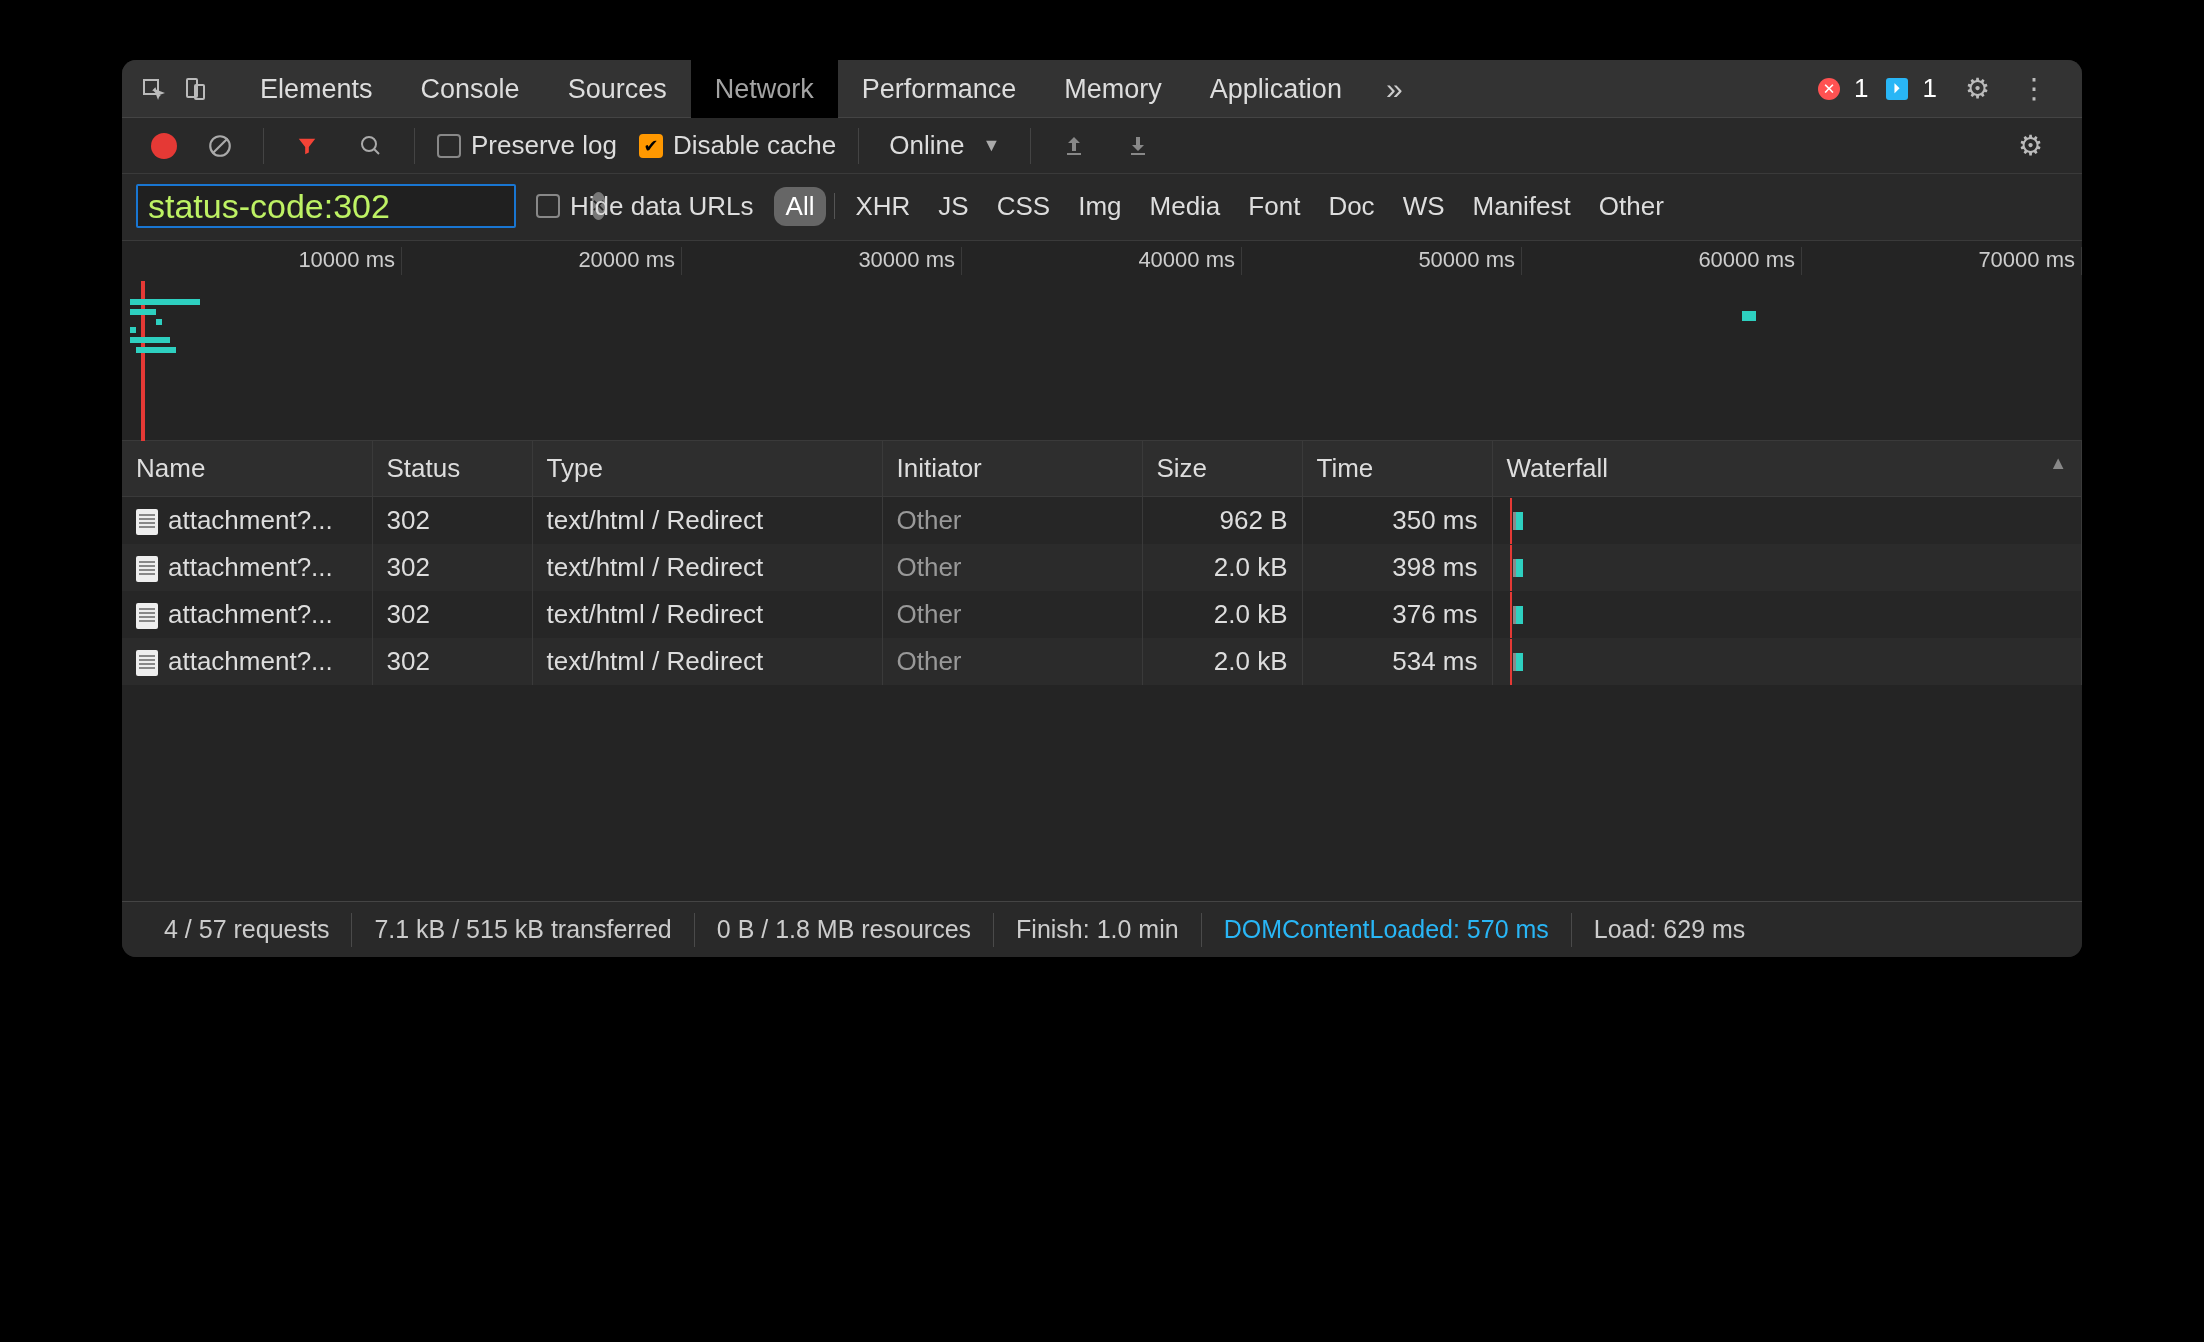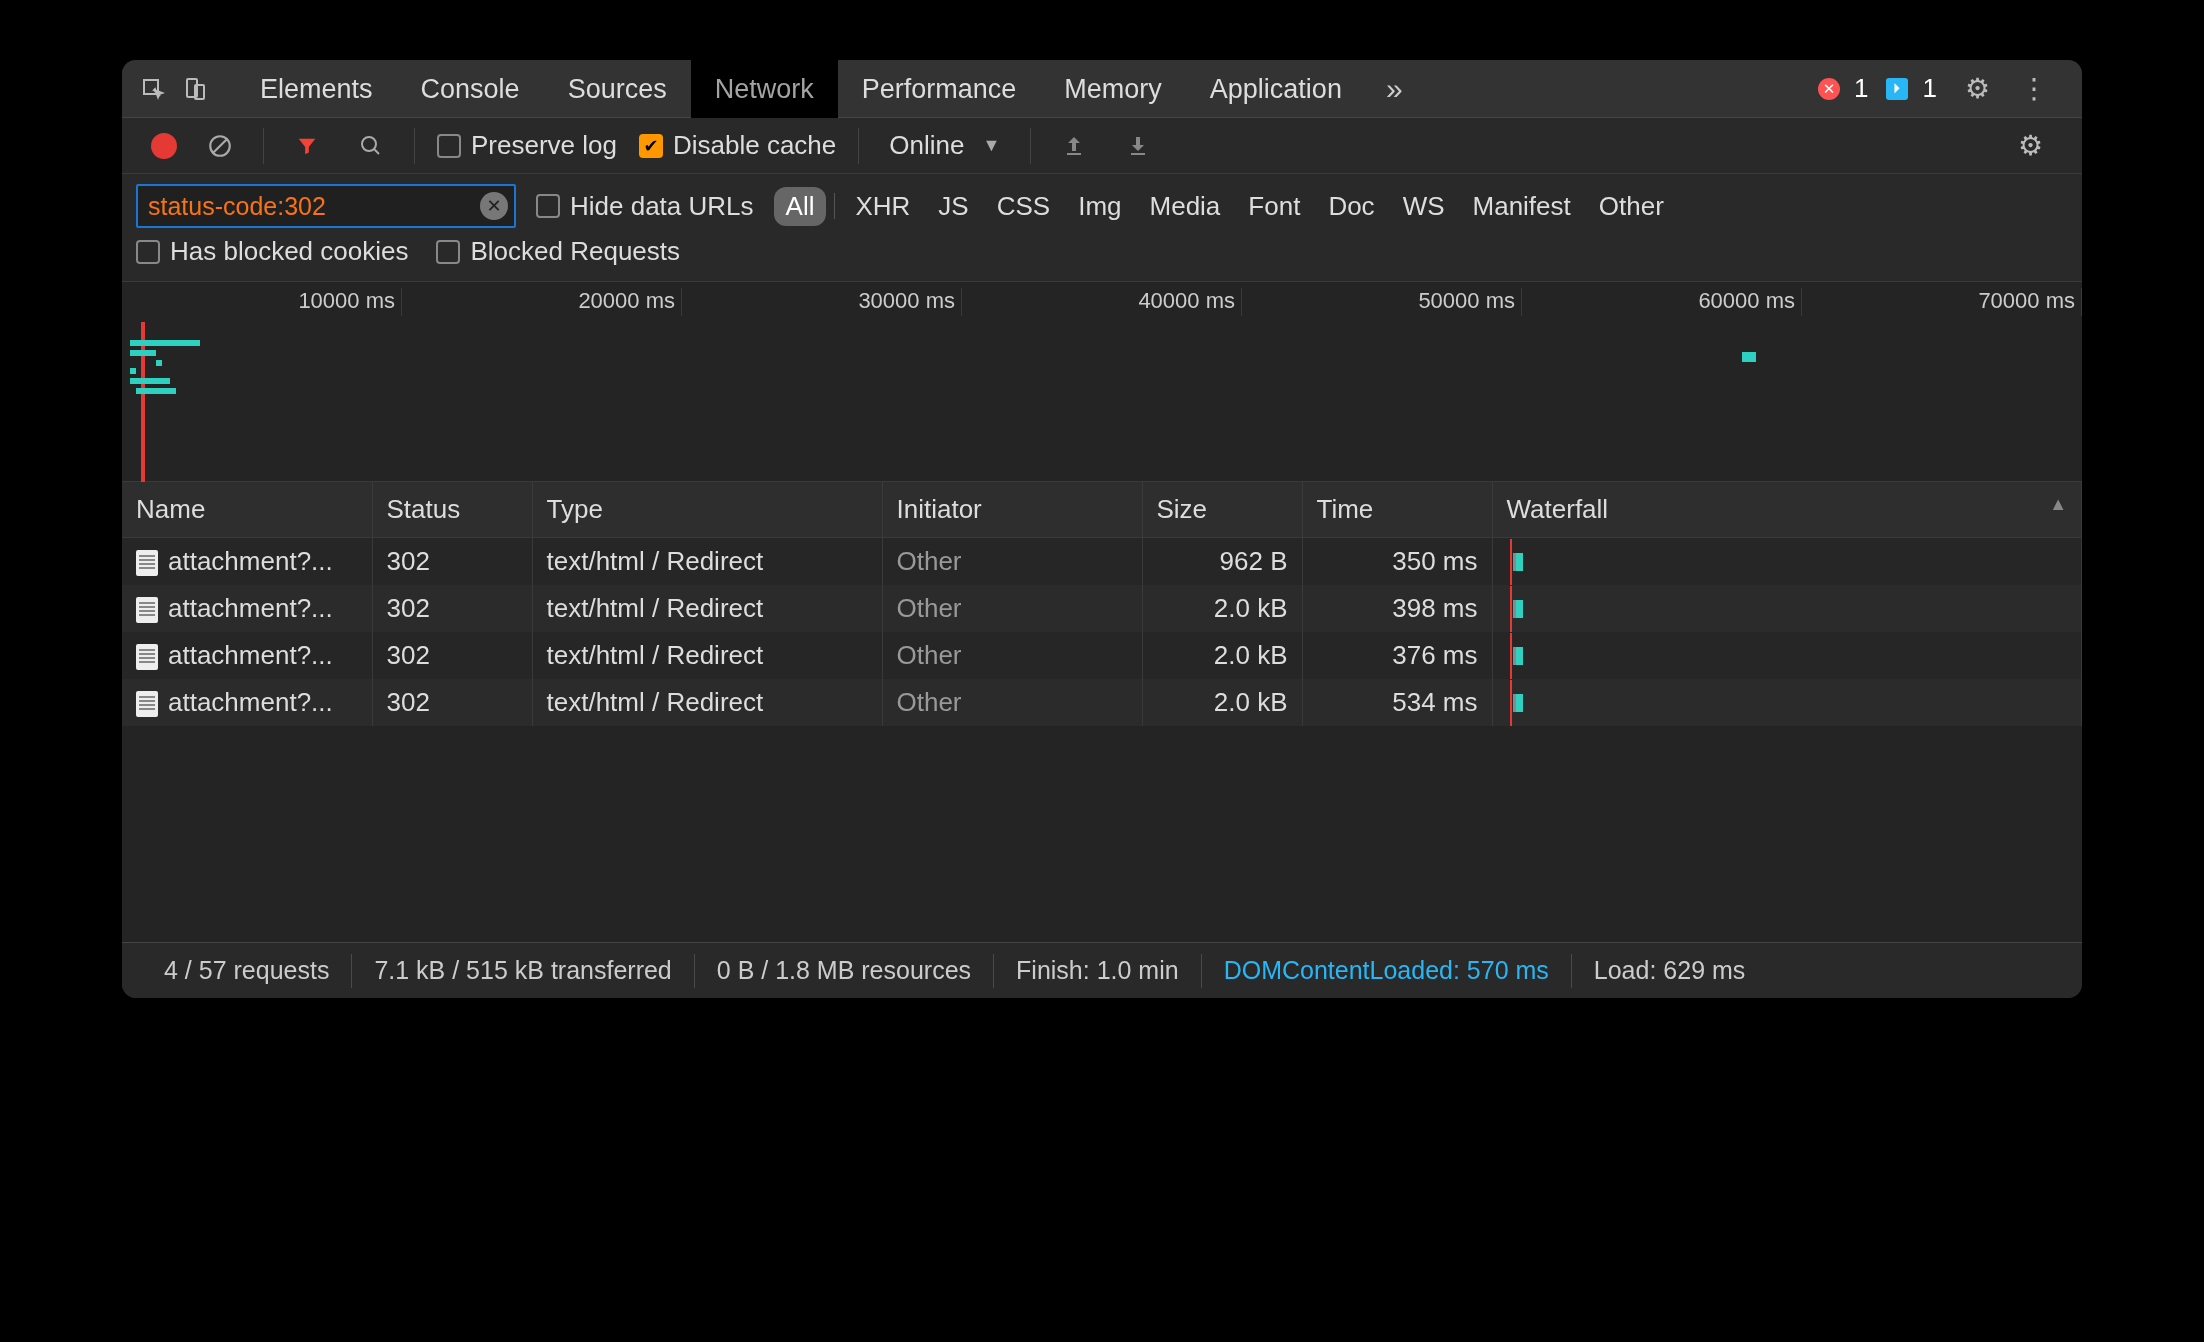--- a/index.html
+++ b/index.html
@@ -92,21 +92,21 @@
   .filter-input-wrap {
     display:flex; align-items:center;
     border:2px solid #1976d2;
     background:#202020;
     height:44px; width:380px;
     border-radius:2px;
     padding:0 6px 0 10px;
   }
   .filter-input {
     flex:1; background:transparent; border:none; outline:none;
-    color:#f97316; font-size:25px;
+    color:#bef264; font-size:34px;
   }
   .clear-x { width:28px; height:28px; border-radius:50%; background:#777; color:#222; display:flex; align-items:center; justify-content:center; font-size:18px; cursor:pointer;}
   .type-filters { display:flex; align-items:center; gap:4px; }
   .type-pill { font-size:26px; color:#ddd; padding:4px 12px; cursor:pointer; border-radius:12px;}
   .type-pill.active { background:#666; color:#fff;}
   .vbar{width:1px;height:26px;background:#555;margin:0 4px;}
   .filter-row2{ display:flex; align-items:center; gap:28px; padding-bottom:10px;}
   
   .overview {
     height:200px;
@@ -283,30 +283,20 @@
           <div class="type-pill">JS</div>
           <div class="type-pill">CSS</div>
           <div class="type-pill">Img</div>
           <div class="type-pill">Media</div>
           <div class="type-pill">Font</div>
           <div class="type-pill">Doc</div>
           <div class="type-pill">WS</div>
           <div class="type-pill">Manifest</div>
           <div class="type-pill">Other</div>
         </div>
-    </div>
-    <div class="filter-row2">
-      <label class="chk">
-        <span class="box"></span>
-        <span>Has blocked cookies</span>
-      </label>
-      <label class="chk">
-        <span class="box"></span>
-        <span>Blocked Requests</span>
-      </label>
     </div>
   </div>
 
   <div class="overview">
     <div class="ov-ticks" id="ov-ticks">
         <div class="ov-tick">10000 ms</div>
         <div class="ov-tick">20000 ms</div>
         <div class="ov-tick">30000 ms</div>
         <div class="ov-tick">40000 ms</div>
         <div class="ov-tick">50000 ms</div>

